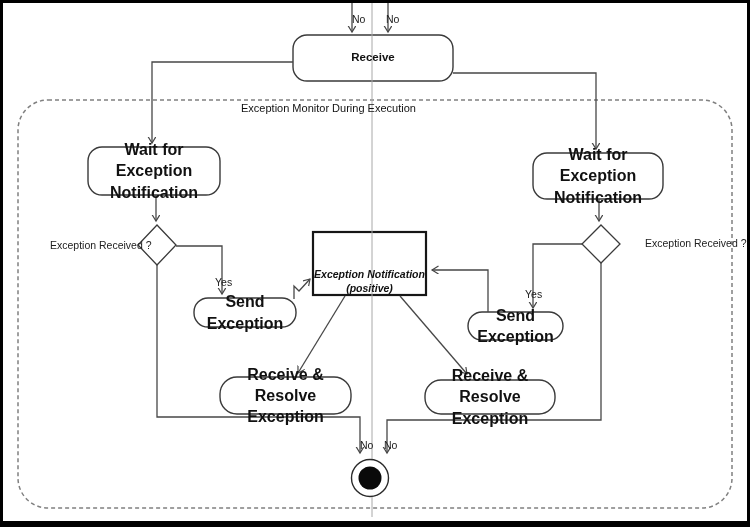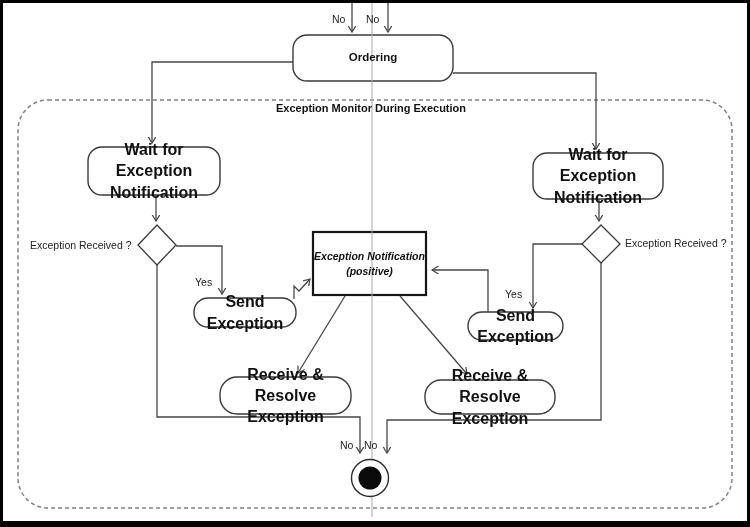--- a/index.html
+++ b/index.html
@@ -1,26 +1,26 @@
 <!DOCTYPE html>
 <html><head>
 <meta charset="utf-8">
 <style>
   html,body{margin:0;padding:0;background:#e8e8e8;}
   .frame{position:relative;width:750px;height:527px;background:#ffffff;overflow:hidden;
          font-family:"Liberation Sans",sans-serif;}
   .border-overlay{position:absolute;inset:0;border:3px solid #000;border-bottom-width:6px;
          pointer-events:none;z-index:30;}
   svg.canvas{position:absolute;left:0;top:0;z-index:1;}
-  .lbl{position:absolute;z-index:5;color:#1a1a1a;white-space:nowrap;}
+  .lbl{position:absolute;z-index:5;color:#1a1a1a;white-space:nowrap;margin-left:20px;}
   .node-label{position:absolute;z-index:5;display:flex;flex-direction:column;align-items:center;
          justify-content:center;text-align:center;font-weight:bold;color:#111;
          font-size:16px;line-height:1.32;}
   .edge-label{font-size:10.5px;font-weight:normal;color:#222;}
-  .container-title{font-weight:bold;font-size:11px;color:#111;text-align:center;}
+  .container-title{font-weight:normal;font-size:11px;color:#111;}
   .obj-label{font-style:italic;font-size:10.5px;line-height:1.35;}
 </style>
 </head>
 <body>
 
 <div class="frame">
 
   <svg class="canvas" width="750" height="527" viewBox="0 0 750 527">
     <defs>
       <marker id="arrow" markerWidth="11" markerHeight="10" refX="6.5" refY="4" orient="auto" markerUnits="userSpaceOnUse">
@@ -59,28 +59,28 @@
       <polyline points="345,296 298,373" marker-end="url(#arrow)"></polyline>
       <polyline points="400,296 467,374" marker-end="url(#arrow)"></polyline>
     </g>
 
     <circle cx="370" cy="478" r="18.5" fill="#fff" stroke="#2a2a2a" stroke-width="1.4"></circle>
     <circle cx="370" cy="478" r="11.5" fill="#0a0a0a"></circle>
   </svg>
 
   <div class="lbl container-title" style="left:221px;top:102px;width:300px;">Exception Monitor During Execution</div>
 
-  <div class="node-label" style="left:293px;top:35px;width:160px;height:46px;font-size:11.5px;">Ordering</div>
+  <div class="node-label" style="left:293px;top:35px;width:160px;height:46px;font-size:11.5px;">Receive</div>
   <div class="node-label" style="left:94px;top:147px;width:120px;height:48px;">Wait for Exception Notification</div>
   <div class="node-label" style="left:538px;top:153px;width:120px;height:46px;">Wait for Exception Notification</div>
   <div class="node-label" style="left:194px;top:298px;width:102px;height:29px;">Send Exception</div>
   <div class="node-label" style="left:468px;top:312px;width:95px;height:28px;">Send Exception</div>
   <div class="node-label" style="left:226px;top:377px;width:119px;height:37px;">Receive &amp; Resolve Exception</div>
   <div class="node-label" style="left:430px;top:380px;width:120px;height:34px;">Receive &amp; Resolve Exception</div>
-  <div class="node-label obj-label" style="left:313px;top:232px;width:113px;height:63px;">
+  <div class="node-label obj-label" style="left:313px;top:232px;width:113px;height:63px;justify-content:flex-end;">
     <span>Exception Notification</span>
     <span>(positive)</span>
   </div>
 
   <div class="lbl edge-label" style="left:332px;top:13px;">No</div>
   <div class="lbl edge-label" style="left:366px;top:13px;">No</div>
   <div class="lbl edge-label" style="left:30px;top:239px;">Exception Received ?</div>
   <div class="lbl edge-label" style="left:625px;top:237px;">Exception Received ?</div>
   <div class="lbl edge-label" style="left:195px;top:276px;">Yes</div>
   <div class="lbl edge-label" style="left:505px;top:288px;">Yes</div>

